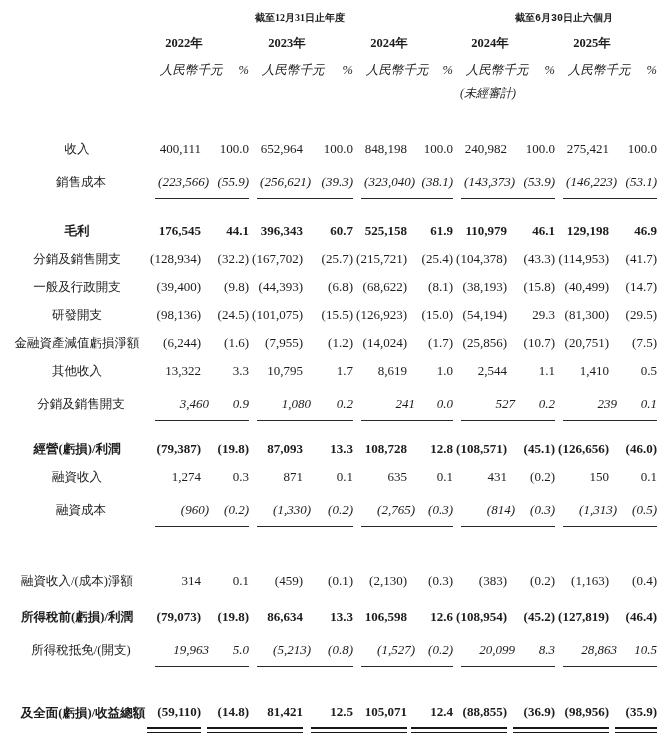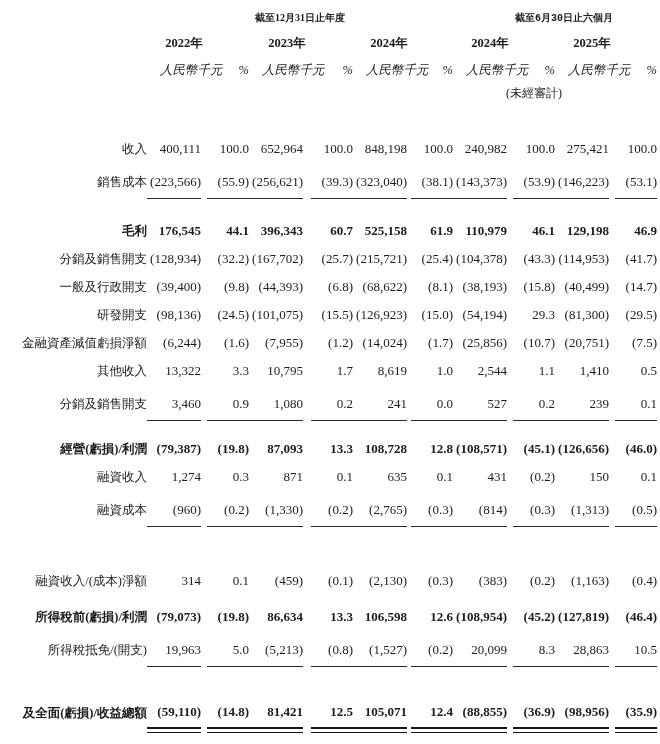--- a/index.html
+++ b/index.html
@@ -18,42 +18,42 @@
     width: 650px;
   }
   td {
     padding: 0;
     white-space: nowrap;
     text-align: right;
     font-size: 13px;
     vertical-align: middle;
   }
   td span { display: inline-block; }
-  .lbl { text-align: right; font-size: 12.5px; }
+  .lbl { text-align: center; font-size: 12.5px; }
 
   
   .ghead td { text-align: center; font-weight: bold; font-size: 10px; height: 24px; }
   .ghead td.g2 span { position: relative; left: 9px; font-family: Liberation Mono, monospace; }
   .yhead td { text-align: center; font-weight: bold; font-size: 12.5px; height: 27px; padding-right: 28px; }
   .uhead td { font-style: italic; font-size: 12.5px; height: 26px; vertical-align: middle; }
   .uhead td.unit span { position: relative; left: 13px; }
   .uhead td.p span { position: relative; left: 0; }
-  .nhead td { font-size: 12px; height: 20px; text-align: right; }
+  .nhead td { font-style: italic; font-size: 12px; height: 20px; text-align: left; }
   .nhead td span { position: relative; left: 7px; }
 
   
   .drow td { height: 28px; }
   .bold td { font-weight: bold; }
   .v span { min-width: 54px; text-align: right; }
   .p span { min-width: 42px; text-align: right; }
 
   
   .rule-s td { height: 36px; vertical-align: bottom; }
-  .rule-s td span { padding-bottom: 8px; }
-  .rule-s td.v span, .rule-s td.p span { border-bottom: 1.5px solid #2a2a2a; }
+  .rule-s td span { padding-bottom: 8px; margin-left: 8px; }
+  .rule-s td.v span, .rule-s td.p span { border-bottom: 1.5px solid #2a2a2a; font-style: italic; }
 
   
   .tight td { height: 26px; vertical-align: bottom; }
   .rule-d td { height: 36px; vertical-align: bottom; }
   .rule-d td span { padding-bottom: 7px; }
   .rule-d td.v span, .rule-d td.p span { border-bottom: 2.5px solid #161616; position: relative; }
   .rule-d td.v span::after, .rule-d td.p span::after {
     content: ""; position: absolute; left: 0; right: 0; bottom: -6px;
     border-top: 1.5px solid #161616;
   }

